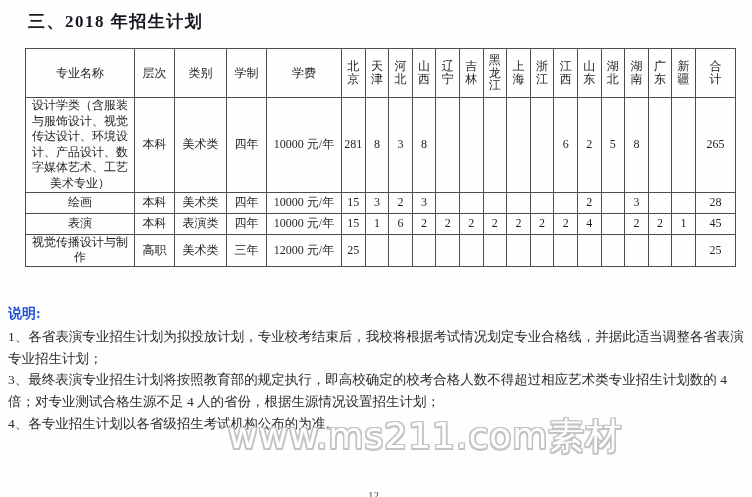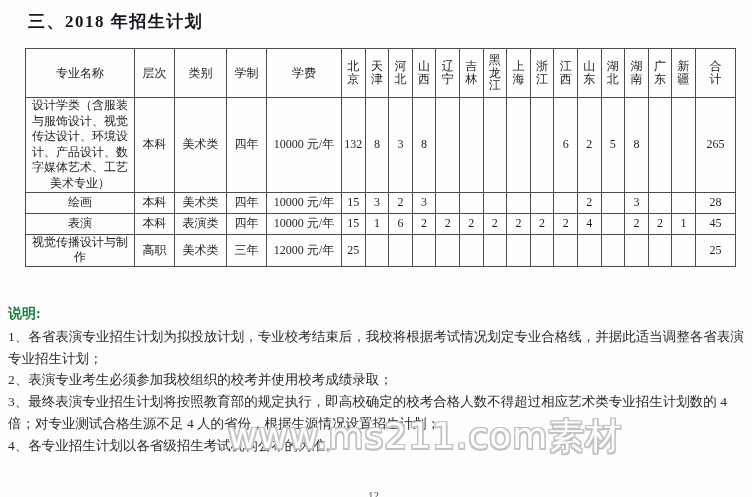--- a/index.html
+++ b/index.html
@@ -25,21 +25,21 @@
   }
   thead tr{height:49px;}
   th.vert{white-space:pre-line;line-height:1.05;}
   tbody tr{height:21px;}
   tbody tr:first-child{height:85px;}
   td.name{font-size:11px;line-height:1.3;padding:1px 3px;}
   .notes{
     position:absolute;left:8px;top:303px;width:742px;
     font-size:13.5px;line-height:1.62;color:#2a2a2a;
   }
-  .notes-label{font-weight:bold;font-size:14px;color:#15803d;}
+  .notes-label{font-weight:bold;font-size:14px;color:#1d4ed8;}
   .note{}
   .watermark{
     position:absolute;left:228px;top:412px;
     font-family:"DejaVu Sans", sans-serif;
     font-weight:normal;font-size:36px;letter-spacing:1px;
     color:#ffffff;
     text-shadow:
       -1.5px -1.5px 0 #c3c3c3, 1.5px -1.5px 0 #c3c3c3,
       -1.5px  1.5px 0 #c3c3c3, 1.5px  1.5px 0 #c3c3c3,
        0 -1.5px 0 #c3c3c3, 0 1.5px 0 #c3c3c3,
@@ -108,21 +108,21 @@
 计</th>
       </tr>
   </thead>
   <tbody>
       <tr>
         <td class="name">设计学类（含服装与服饰设计、视觉传达设计、环境设计、产品设计、数字媒体艺术、工艺美术专业）</td>
         <td>本科</td>
         <td>美术类</td>
         <td>四年</td>
         <td>10000 元/年</td>
-        <td>132</td>
+        <td>281</td>
         <td>8</td>
         <td>3</td>
         <td>8</td>
         <td></td>
         <td></td>
         <td></td>
         <td></td>
         <td></td>
         <td>6</td>
         <td>2</td>
@@ -201,21 +201,20 @@
         <td></td>
         <td>25</td>
       </tr>
     </tbody>
 </table>
 
 <div class="notes">
   <div class="notes-label">说明:</div>
   <div>
       <div class="note">1、各省表演专业招生计划为拟投放计划，专业校考结束后，我校将根据考试情况划定专业合格线，并据此适当调整各省表演专业招生计划；</div>
-      <div class="note">2、表演专业考生必须参加我校组织的校考并使用校考成绩录取；</div>
       <div class="note">3、最终表演专业招生计划将按照教育部的规定执行，即高校确定的校考合格人数不得超过相应艺术类专业招生计划数的 4 倍；对专业测试合格生源不足 4 人的省份，根据生源情况设置招生计划；</div>
       <div class="note">4、各专业招生计划以各省级招生考试机构公布的为准。</div>
     </div>
 </div>
 
 <div class="watermark">www.ms211.com素材</div>
 
 <div class="pageno">12</div>
 
 </body></html>

